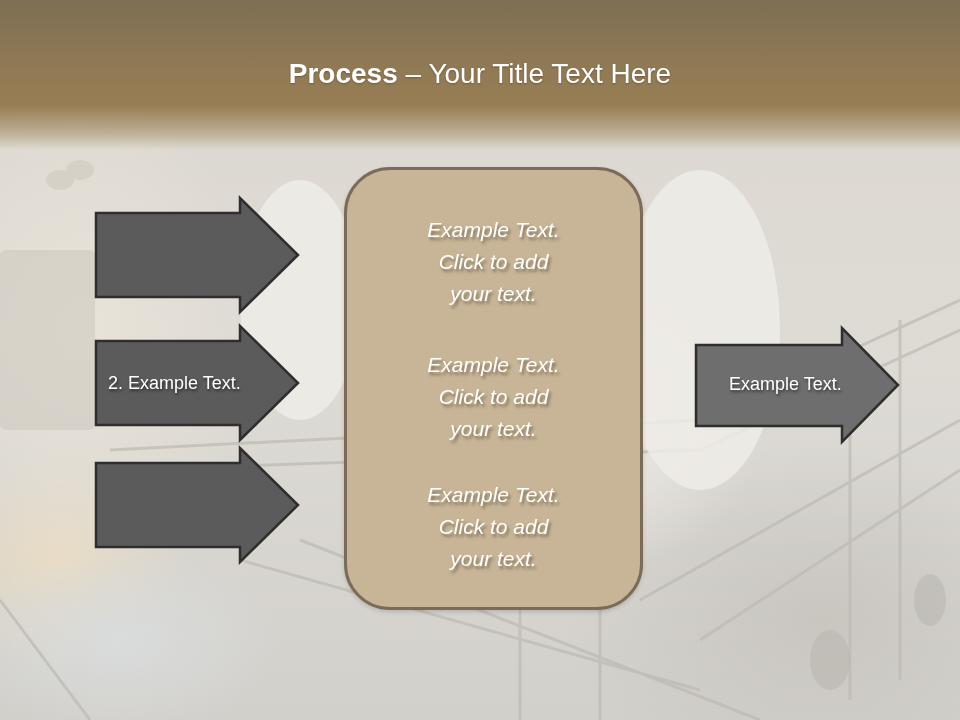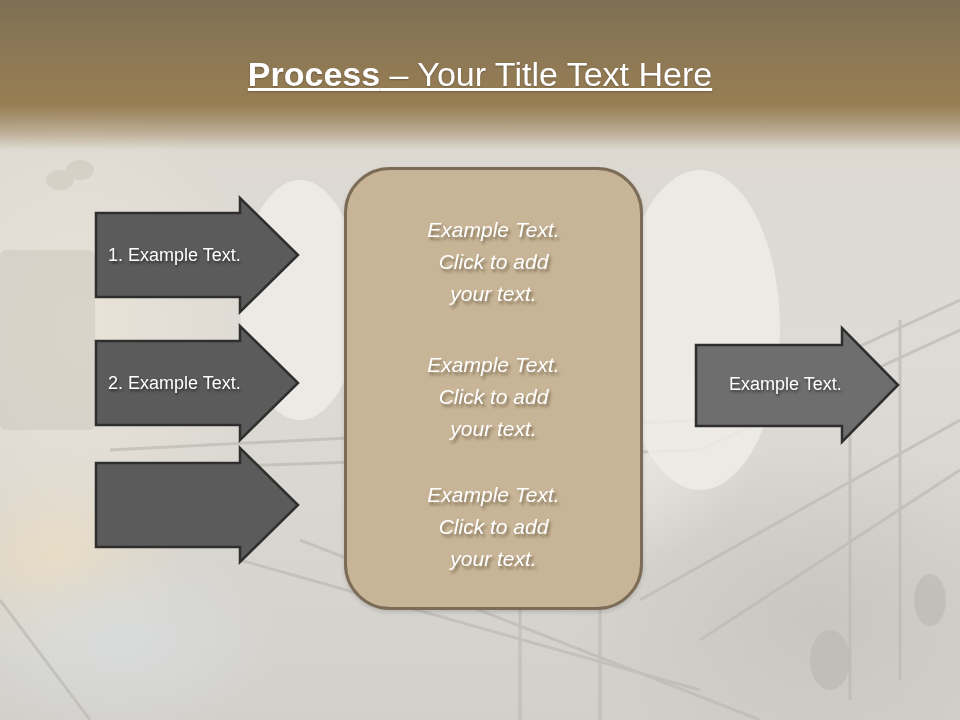--- a/index.html
+++ b/index.html
@@ -11,22 +11,22 @@
              radial-gradient(ellipse 220px 300px at 80px 330px, #e9e3d8 0%, rgba(233,227,216,0) 80%),
              radial-gradient(ellipse 260px 200px at 560px 420px, #f1eee8 0%, rgba(241,238,232,0) 80%),
              radial-gradient(ellipse 320px 220px at 820px 620px, #c9c6c0 0%, rgba(201,198,192,0) 80%),
              radial-gradient(ellipse 200px 120px at 120px 640px, #d9dcdc 0%, rgba(217,220,220,0) 80%),
              radial-gradient(ellipse 160px 140px at 60px 560px, #e9dcc4 0%, rgba(233,220,196,0) 80%),
              linear-gradient(180deg, #dcd8d0 0%, #dedbd5 50%, #d2d0cb 100%); }
   .rack-lines { position: absolute; inset: 0; pointer-events: none; }
   .header-band { position: absolute; left: 0; top: 0; width: 960px; height: 150px;
            background: linear-gradient(180deg, #7d6f53 0%, #907a55 45%, #977d52 70%, rgba(160,135,95,0.55) 88%, rgba(220,210,195,0) 100%); }
   .title { position: absolute; left: 0; top: 52px; width: 960px; text-align: center;
-           color: #ffffff; font-size: 34px; line-height: 44px; letter-spacing: 0px;
-           text-shadow: 0 1px 2px rgba(0,0,0,0.25); text-decoration: underline; }
+           color: #ffffff; font-size: 28px; line-height: 44px; letter-spacing: 0px;
+           text-shadow: 0 1px 2px rgba(0,0,0,0.25); }
   .title .bold { font-weight: bold; }
 
   .arrow { position: absolute; }
   .arrow svg { position: absolute; left: 0; top: 0; overflow: visible; }
   .arrow .label { position: absolute; color: #ffffff; font-size: 18px; line-height: 22px;
            text-shadow: 1px 2px 3px rgba(0,0,0,0.55); white-space: nowrap; }
 
   .panel { position: absolute; left: 344px; top: 167px; width: 293px; height: 437px;
            background: #c8b597; border: 3px solid #7c6c57; border-radius: 46px;
            box-shadow: 0 2px 4px rgba(0,0,0,0.15); }
@@ -71,21 +71,20 @@
 
   <div class="header-band"></div>
   <div class="title">
     <span class="bold">Process</span><span> – Your Title Text Here</span>
   </div>
 
   <div class="arrow" style="left:95px; top:197px; width:205px; height:118px;">
     <svg width="205" height="118">
       <polygon points="1,16 145,16 145,1 203,58 145,115 145,100 1,100" fill="#5b5b5b" stroke="#2e2e2e" stroke-width="2.5" stroke-linejoin="miter"></polygon>
     </svg>
-    <span class="label" style="left:13px; top:47px;">1. Example Text.</span>
   </div>
 
   <div class="arrow" style="left:95px; top:325px; width:205px; height:118px;">
     <svg width="205" height="118">
       <polygon points="1,16 145,16 145,1 203,58 145,115 145,100 1,100" fill="#5b5b5b" stroke="#2e2e2e" stroke-width="2.5" stroke-linejoin="miter"></polygon>
     </svg>
     <span class="label" style="left:13px; top:47px;">2. Example Text.</span>
   </div>
 
   <div class="arrow" style="left:95px; top:447px; width:205px; height:118px;">

